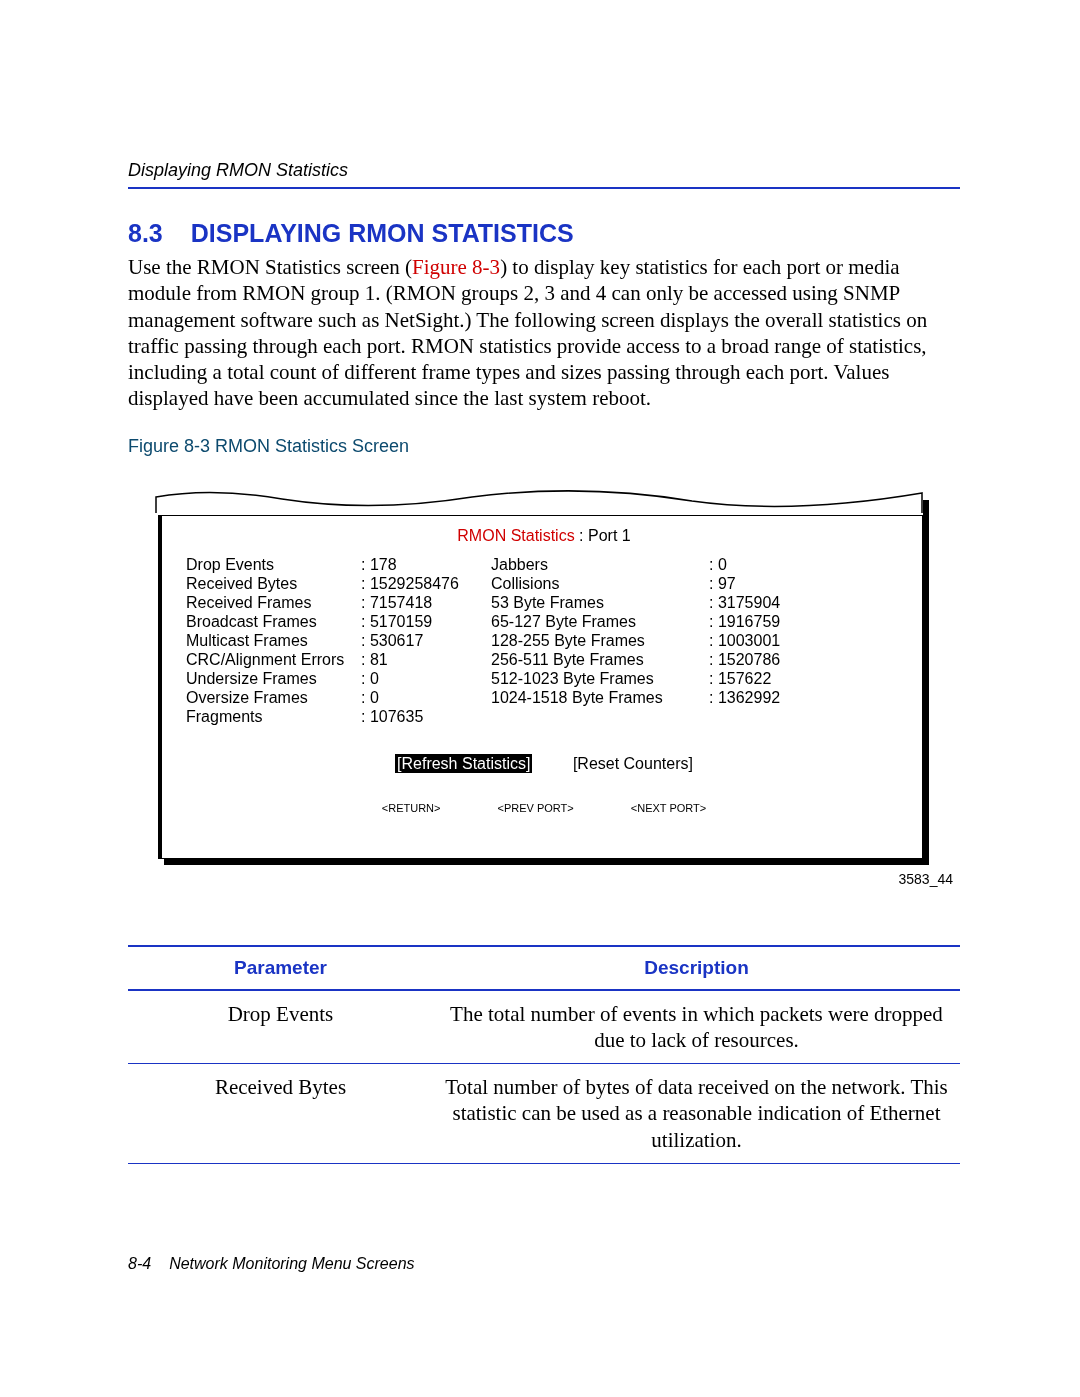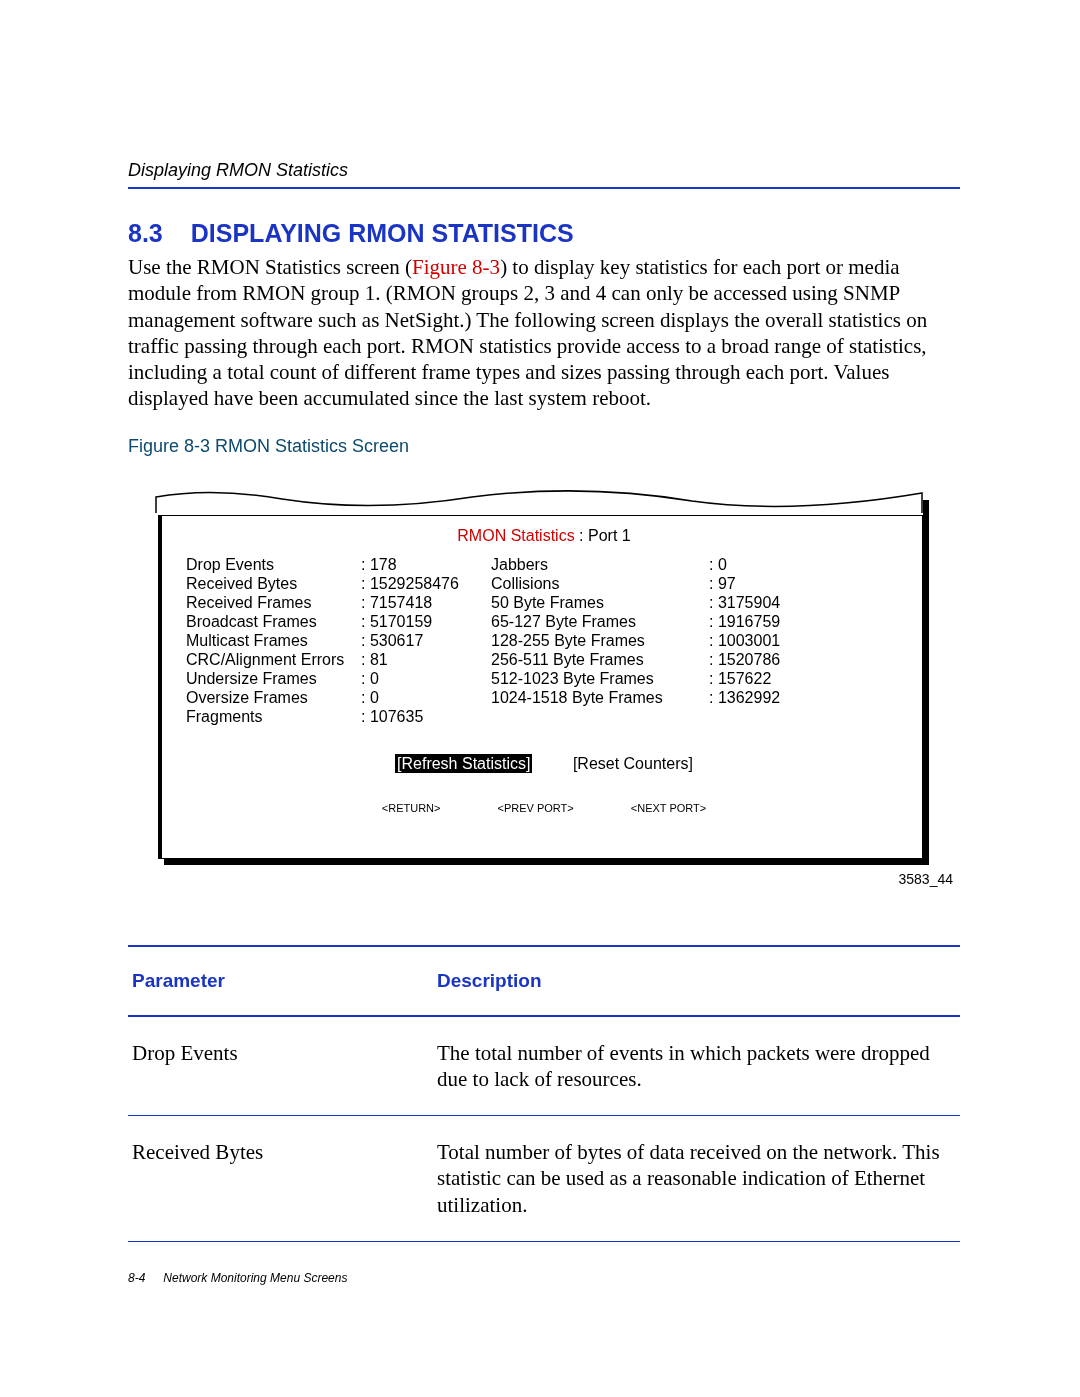--- a/index.html
+++ b/index.html
@@ -135,40 +135,41 @@
   .param-head {
     display: flex;
     border-top: 2px solid #1a34c4;
     border-bottom: 2px solid #1a34c4;
     font-family: Arial, Helvetica, sans-serif;
     font-weight: bold;
     color: #1a34c4;
     font-size: 19px;
   }
   .param-head > div, .param-row > div {
-    padding: 23px 4px;
+    padding: 10px 4px;
     box-sizing: border-box;
+    text-align: center;
   }
   .pcol { width: 305px; }
   .dcol { flex: 1; }
   .param-row {
     display: flex;
     border-bottom: 1px solid #1a34c4;
     font-family: "Times New Roman", Times, serif;
     font-size: 21px;
     line-height: 1.25;
   }
 
   .footer {
     position: absolute;
-    bottom: 44px;
+    bottom: 56px;
     left: 128px;
     font-family: Arial, Helvetica, sans-serif;
     font-style: italic;
-    font-size: 12px;
+    font-size: 16px;
   }
   .footer .pg { font-weight: normal; margin-right: 18px; }
 </style>
 </head>
 <body>
 
 <div class="page">
   <div class="running-head">Displaying RMON Statistics</div>
   <div class="head-rule"></div>
 
@@ -212,21 +213,21 @@
           <div class="stat-row">: <span>5170159</span></div>
           <div class="stat-row">: <span>530617</span></div>
           <div class="stat-row">: <span>81</span></div>
           <div class="stat-row">: <span>0</span></div>
           <div class="stat-row">: <span>0</span></div>
           <div class="stat-row">: <span>107635</span></div>
         </div>
         <div class="right-labels">
           <div class="stat-row">Jabbers</div>
           <div class="stat-row">Collisions</div>
-          <div class="stat-row">50 Byte Frames</div>
+          <div class="stat-row">53 Byte Frames</div>
           <div class="stat-row">65-127 Byte Frames</div>
           <div class="stat-row">128-255 Byte Frames</div>
           <div class="stat-row">256-511 Byte Frames</div>
           <div class="stat-row">512-1023 Byte Frames</div>
           <div class="stat-row">1024-1518 Byte Frames</div>
         </div>
         <div class="right-vals">
           <div class="stat-row">: <span>0</span></div>
           <div class="stat-row">: <span>97</span></div>
           <div class="stat-row">: <span>3175904</span></div>

